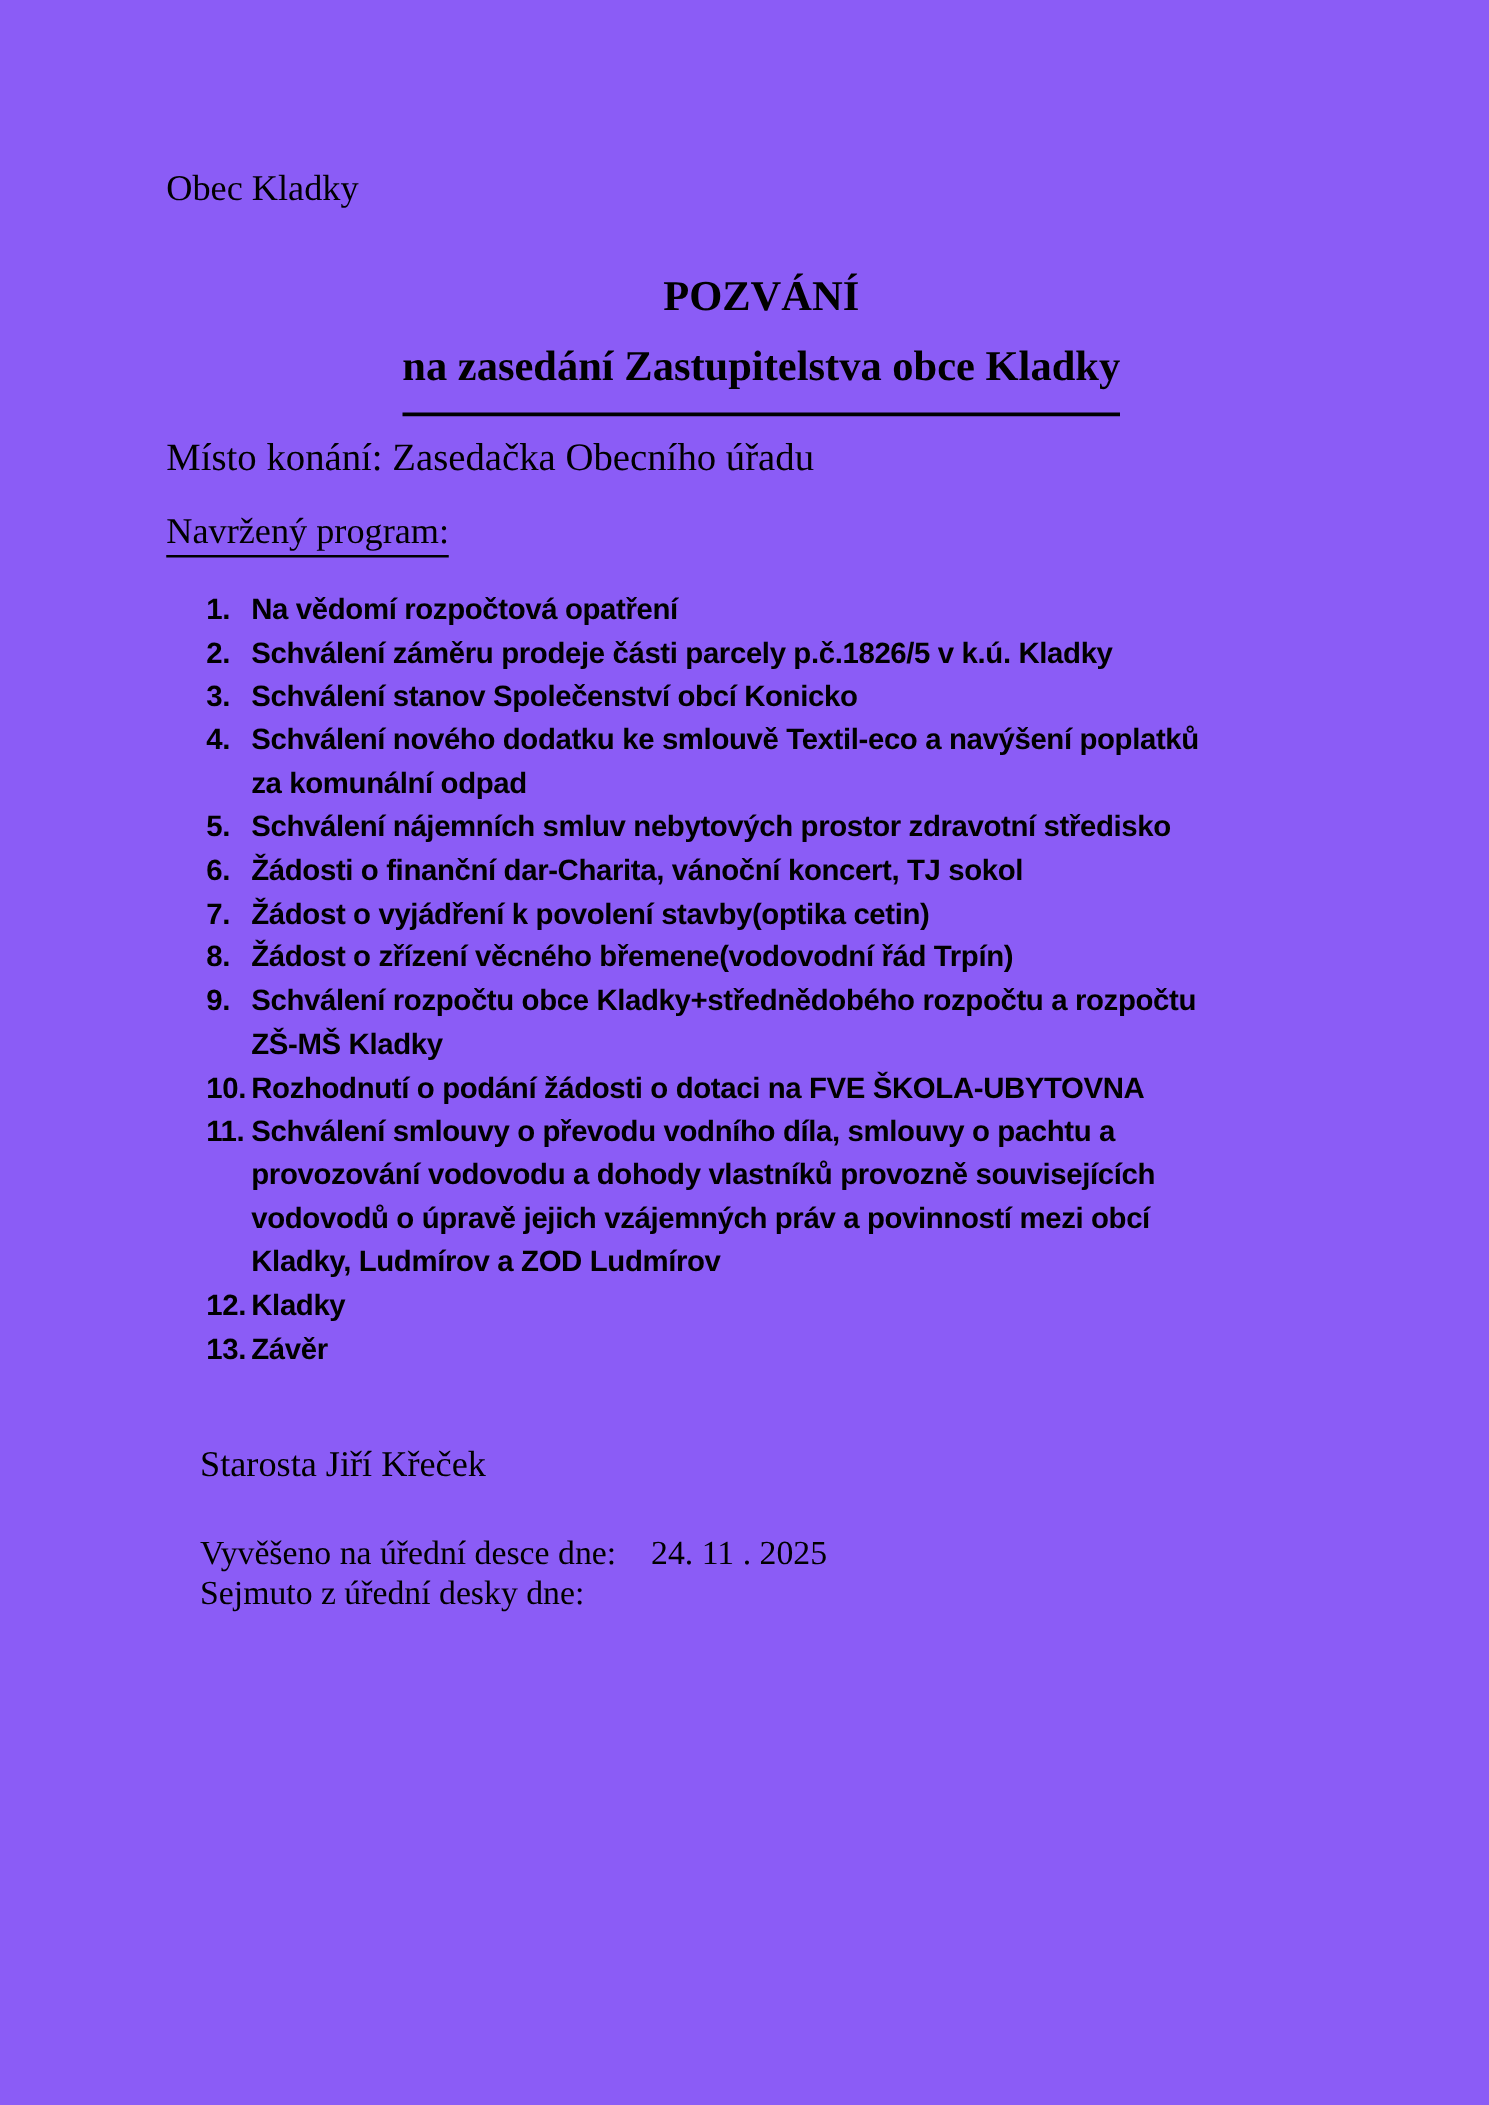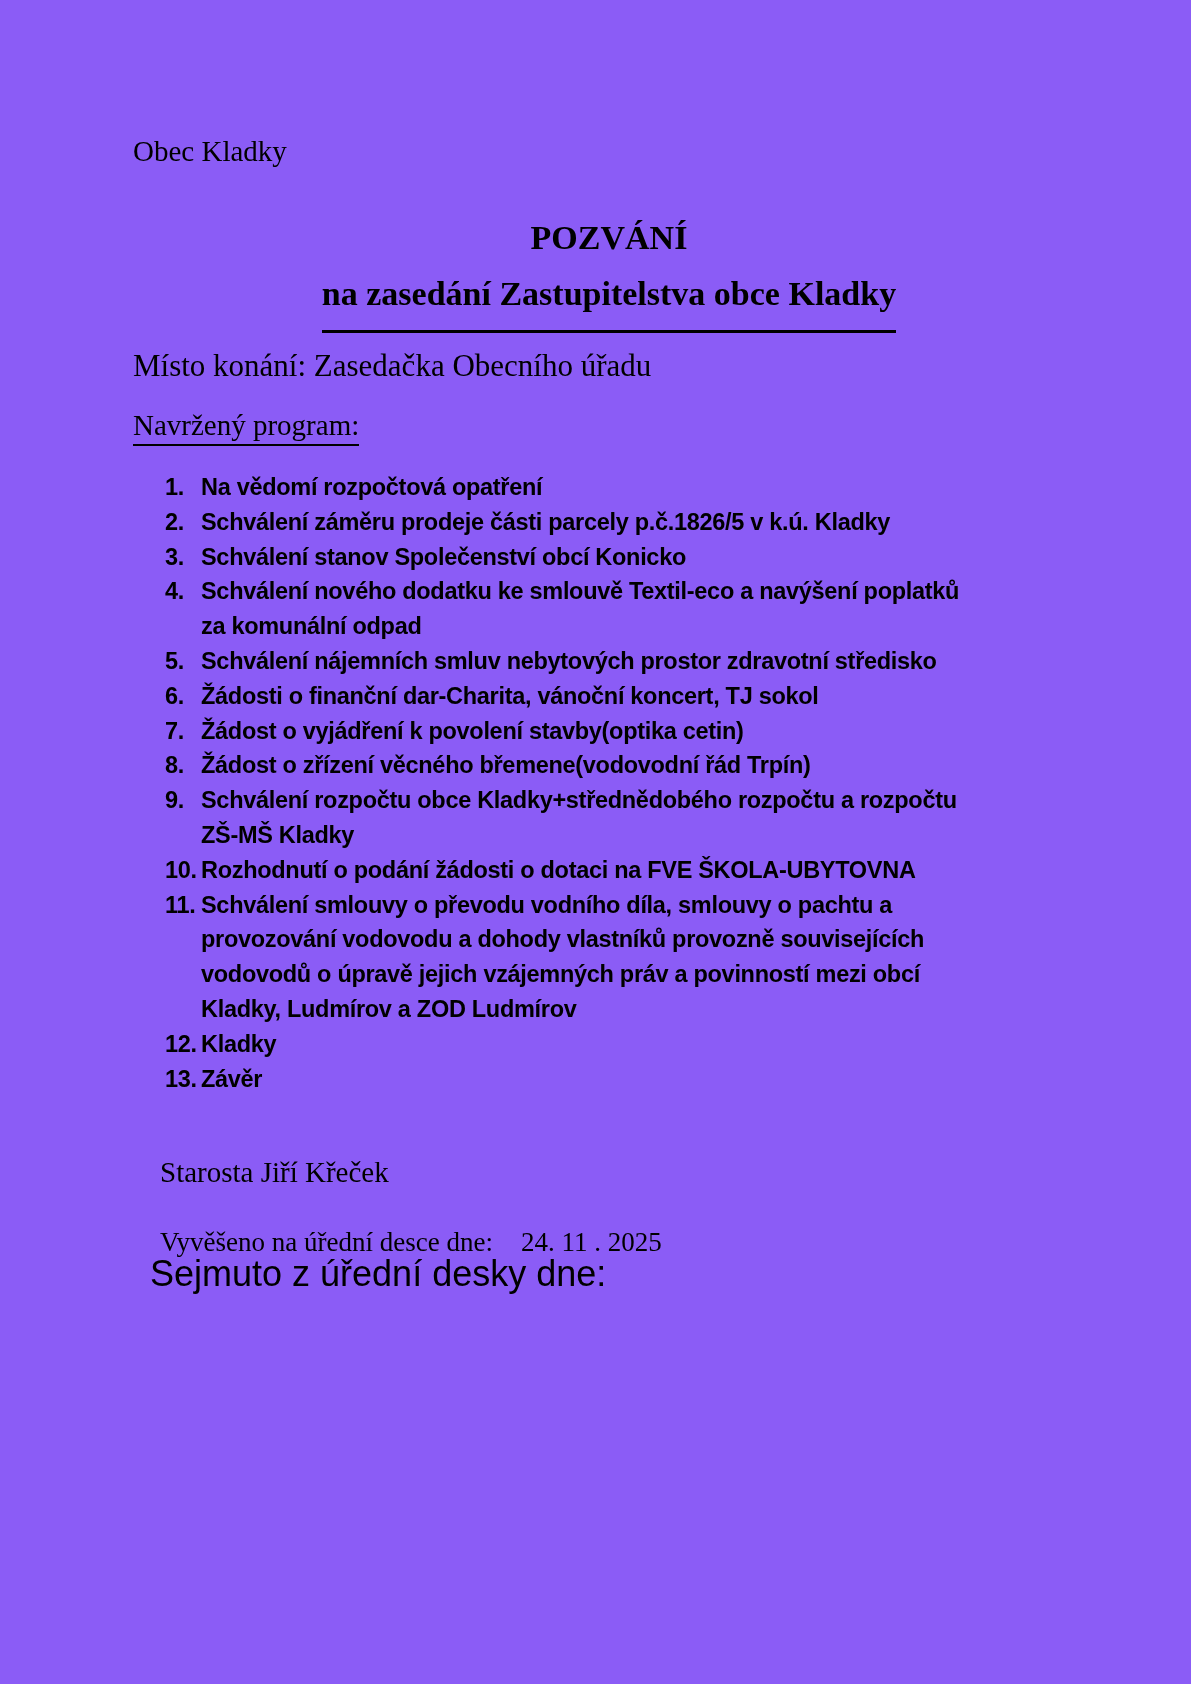--- a/index.html
+++ b/index.html
@@ -83,23 +83,23 @@
   }
   .posted-line {
     margin-top: 36px;
     margin-left: 27px;
     font-family: "Liberation Serif", serif;
     font-size: 27px;
     line-height: 32px;
   }
   .posted-line .posted-date { margin-left: 28px; }
   .removed-line {
-    margin-left: 17px;
-    font-family: Liberation Sans, sans-serif;
-    font-size: 36px;
+    margin-left: 27px;
+    font-family: Liberation Serif, serif;
+    font-size: 27px;
     line-height: 32px;
   }
 </style>
 </head>
 <body>
 
 <div id="page">
 
   <div class="sender">Obec Kladky</div>
 

